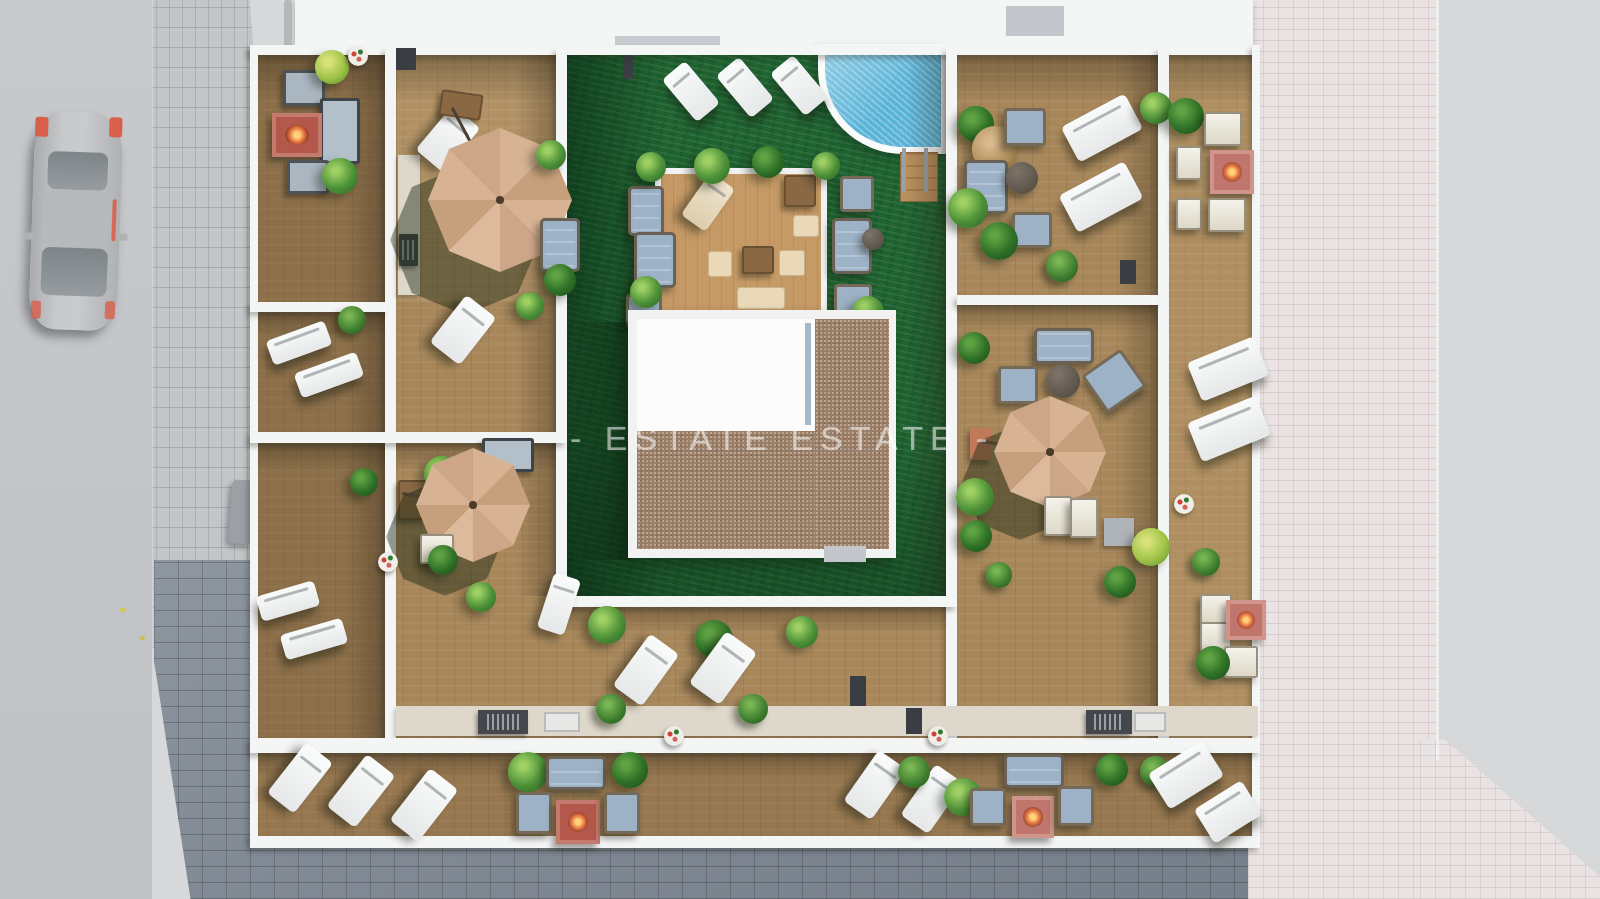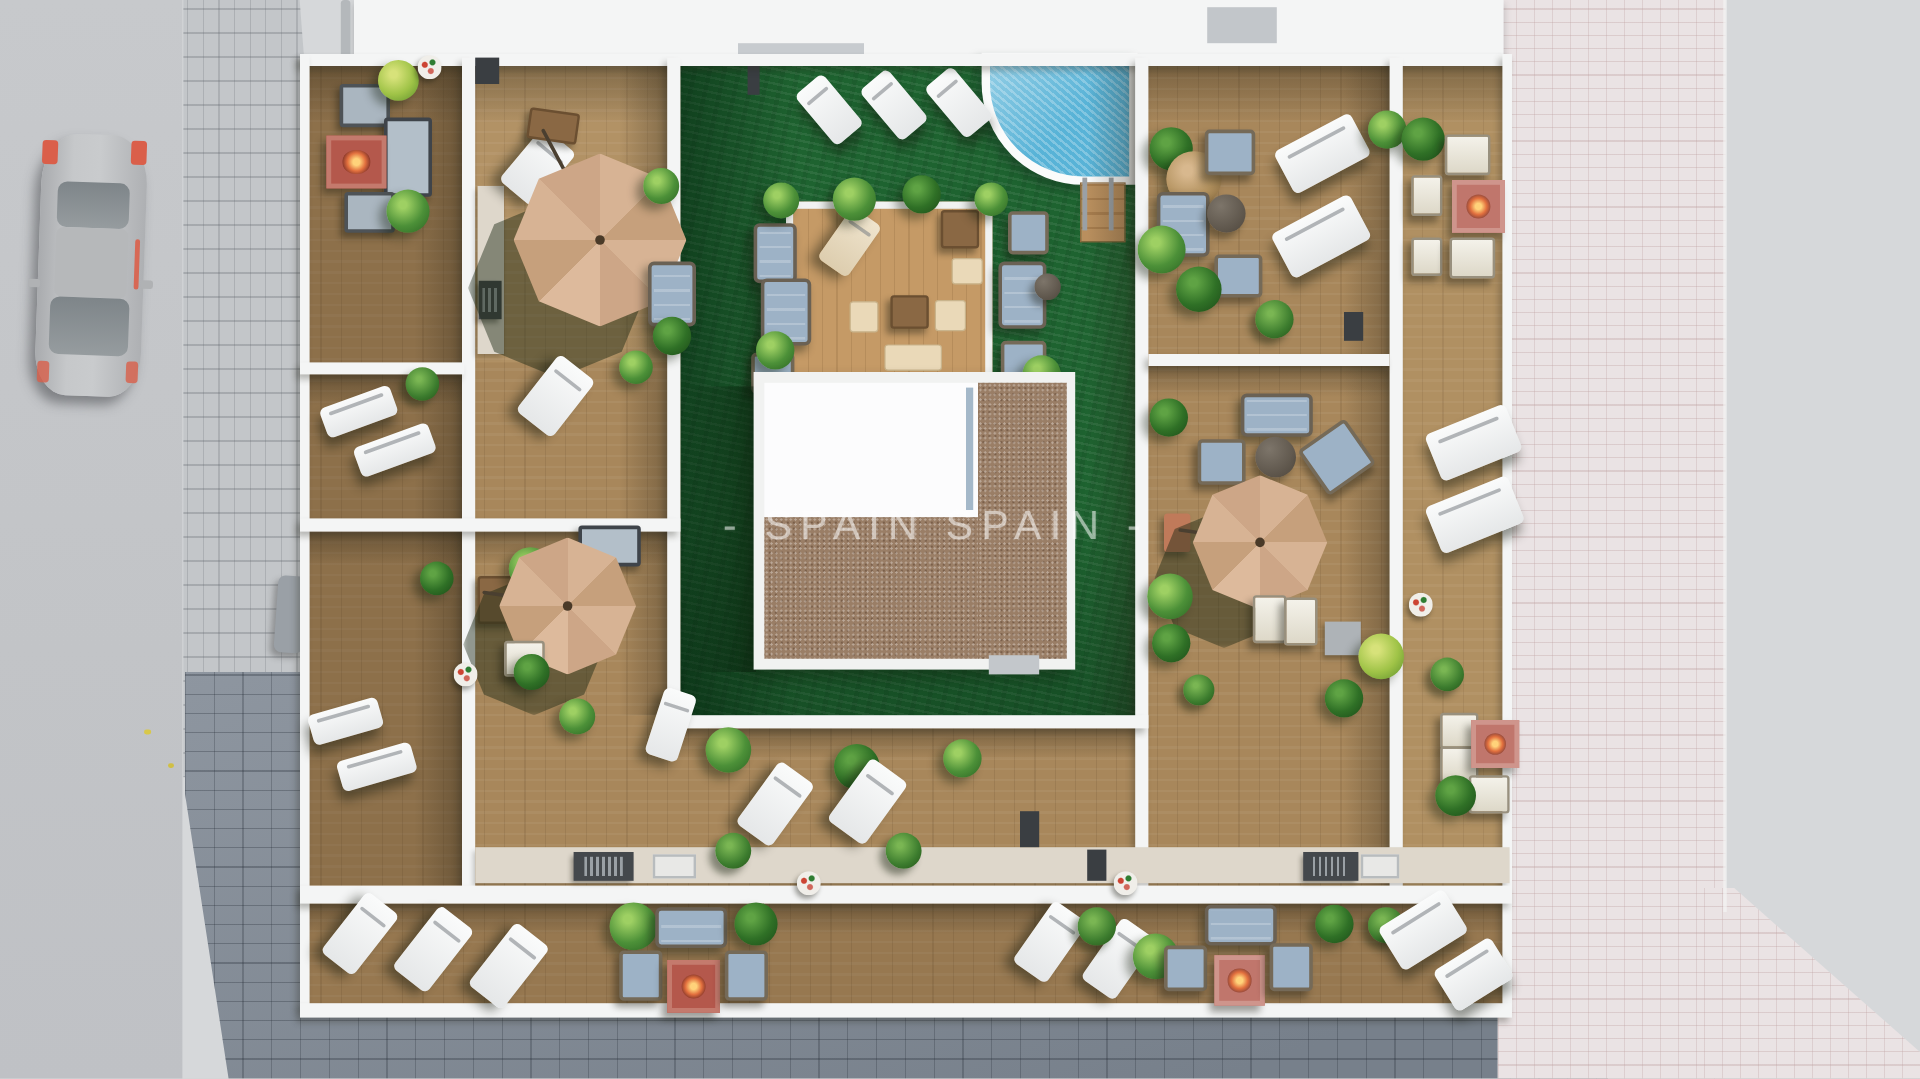--- a/index.html
+++ b/index.html
@@ -331,15 +331,15 @@
   <div class="abs plant" style="left:944px;top:778px;width:38px;height:38px;"></div>
   <div class="abs sofa" style="left:1004px;top:754px;width:54px;height:28px;"></div>
   <div class="abs plant dark" style="left:1096px;top:754px;width:32px;height:32px;"></div>
   <div class="abs bchair" style="left:970px;top:788px;width:30px;height:32px;"></div>
   <div class="abs fire pink" style="left:1012px;top:796px;width:34px;height:34px;"></div>
   <div class="abs bchair" style="left:1058px;top:786px;width:30px;height:34px;"></div>
   <div class="abs bush" style="left:1140px;top:756px;width:30px;height:30px;"></div>
   <div class="abs lounger" style="left:1154px;top:754px;width:64px;height:42px;transform:rotate(-32deg);"></div>
   <div class="abs lounger" style="left:1200px;top:792px;width:56px;height:40px;transform:rotate(-32deg);"></div>
 
-  <div class="abs watermark" style="left:570px;top:416px;width:420px;height:44px;line-height:44px;">- SPAIN SPAIN -</div>
+  <div class="abs watermark" style="left:570px;top:416px;width:420px;height:44px;line-height:44px;">- ESTATE ESTATE -</div>
 
 </div>
 
 </body></html>

